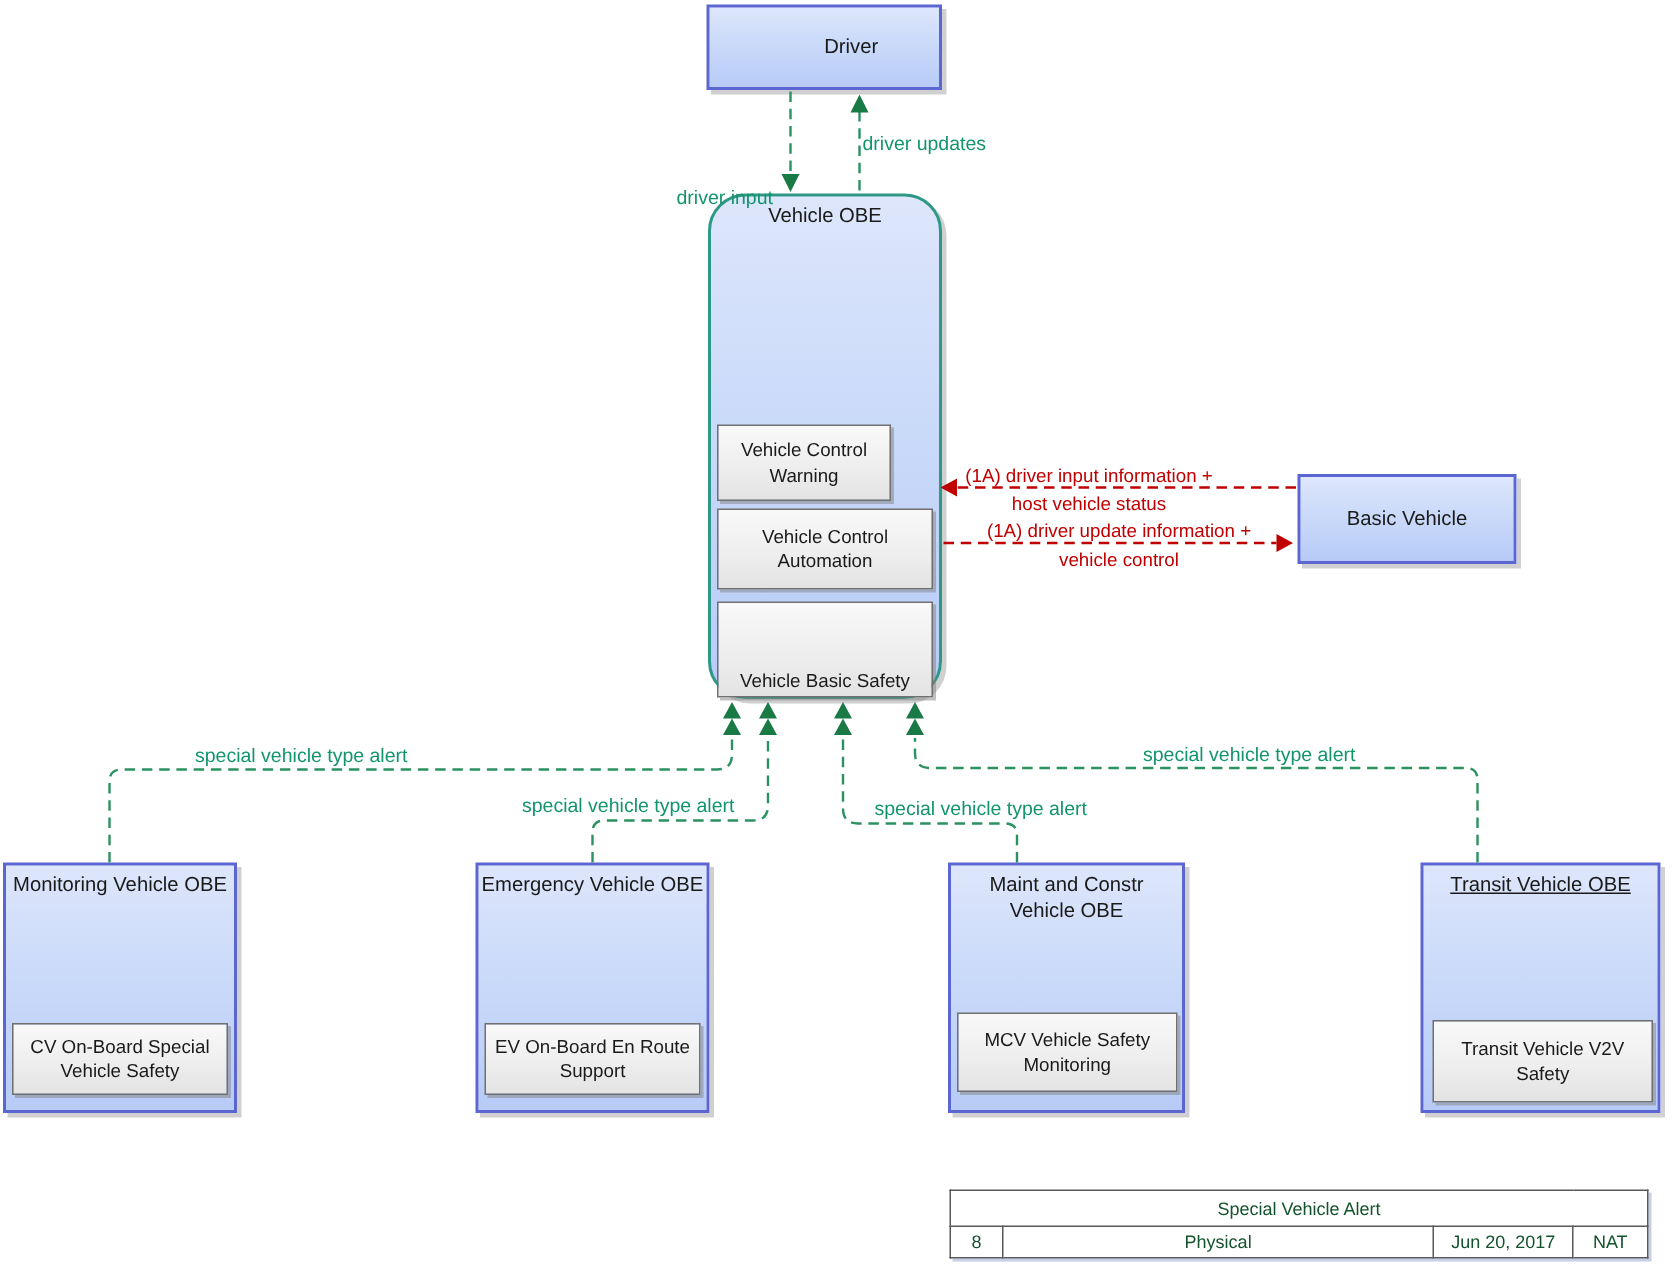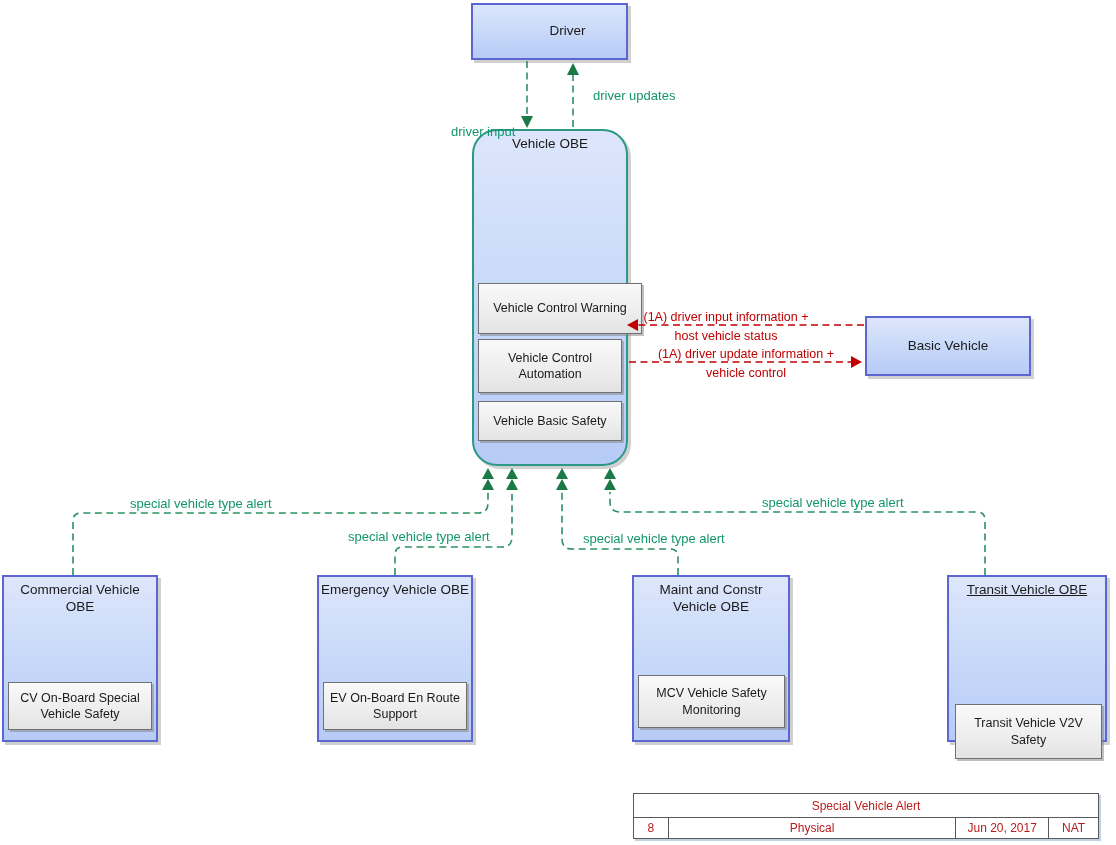--- a/index.html
+++ b/index.html
@@ -27,55 +27,55 @@
     display:flex;align-items:center;justify-content:center;
     text-align:center;font-size:12.5px;line-height:1.3;padding:2px 4px;
   }
   
   .glabel{position:absolute;color:#12956c;font-size:13px;white-space:nowrap;z-index:5;}
   .rlabel{position:absolute;color:#c00000;font-size:12.5px;text-align:center;line-height:18.5px;z-index:5;}
   svg.links{position:absolute;left:0;top:0;z-index:4;pointer-events:none;}
   
   .legend{
     position:absolute;left:633px;top:793px;width:466px;
-    border-collapse:collapse;font-size:12px;color:#b91c1c;
+    border-collapse:collapse;font-size:12px;color:#14532d;
     box-shadow:2px 2px 0 rgba(190,202,230,0.9);background:#fff;
   }
   .legend td{border:1px solid #595959;text-align:center;padding:0;}
   .legend .hdr td{height:23px;}
   .legend .row td{height:20px;}
 </style>
 </head>
 <body>
 
 <div id="canvas">
 
   <div class="node center" style="left:471px;top:3px;width:157px;height:57px;padding-left:36px;">
     <span>Driver</span>
   </div>
 
   <div class="node obe-border" style="left:472px;top:129px;width:156px;height:337px;border-radius:25px;">
     <span class="node-title">Vehicle OBE</span>
-    <div class="func" style="left:4px;top:152px;width:164px;height:51px;">
+    <div class="func" style="left:4px;top:152px;width:116px;height:51px;">
       <span>Vehicle Control Warning</span>
     </div>
     <div class="func" style="left:4px;top:208px;width:144px;height:54px;">
       <span>Vehicle Control Automation</span>
     </div>
-    <div class="func" style="left:4px;top:270px;width:144px;height:40px;">
+    <div class="func" style="left:4px;top:270px;width:144px;height:64px;align-items:flex-end;">
       <span>Vehicle Basic Safety</span>
     </div>
   </div>
 
-  <div class="node center" style="left:865px;top:316px;width:166px;height:60px;">
+  <div class="node center" style="left:865px;top:316px;width:146px;height:60px;">
     <span>Basic Vehicle</span>
   </div>
 
   <div class="node" style="left:2px;top:575px;width:156px;height:167px;">
-    <span class="node-title">Commercial Vehicle OBE</span>
+    <span class="node-title">Monitoring Vehicle OBE</span>
     <div class="func" style="left:4px;top:105px;width:144px;height:48px;">
       <span>CV On-Board Special Vehicle Safety</span>
     </div>
   </div>
 
   <div class="node" style="left:317px;top:575px;width:156px;height:167px;">
     <span class="node-title">Emergency Vehicle OBE</span>
     <div class="func" style="left:4px;top:105px;width:144px;height:48px;">
       <span>EV On-Board En Route Support</span>
     </div>
@@ -83,21 +83,21 @@
 
   <div class="node" style="left:632px;top:575px;width:158px;height:167px;">
     <span class="node-title">Maint and Constr Vehicle OBE</span>
     <div class="func" style="left:4px;top:98px;width:147px;height:53px;">
       <span>MCV Vehicle Safety Monitoring</span>
     </div>
   </div>
 
   <div class="node" style="left:947px;top:575px;width:160px;height:167px;text-decoration:underline;">
     <span class="node-title">Transit Vehicle OBE</span>
-    <div class="func" style="left:6px;top:103px;width:147px;height:55px;margin-top:24px;">
+    <div class="func" style="left:6px;top:103px;width:147px;height:55px;">
       <span>Transit Vehicle V2V Safety</span>
     </div>
   </div>
 
   <svg class="links" width="1116" height="845" viewBox="0 0 1116 845">
     <g stroke="#2b9161" stroke-width="1.6" fill="none" stroke-dasharray="7 4.5">
       <path d="M527 61 L527 116"></path>
       <path d="M573 127 L573 74"></path>
       <path d="M73 575 L73 521 Q73 513 81 513 L478 513 Q488 513 488 503 L488 492"></path>
       <path d="M395 575 L395 555 Q395 547 403 547 L502 547 Q512 547 512 537 L512 492"></path>
@@ -116,21 +116,21 @@
       <path d="M864 325 L638 325"></path>
       <path d="M629 362 L851 362"></path>
     </g>
     <g fill="#c00000" stroke="none">
       <polygon points="638,319 638,331 627,325"></polygon>
       <polygon points="851,356 851,368 862,362"></polygon>
     </g>
   </svg>
 
   <span class="glabel" style="left:451px;top:84px;margin-top:40px;">driver input</span>
-  <span class="glabel" style="left:593px;top:88px;">driver updates</span>
+  <span class="glabel" style="left:575px;top:88px;">driver updates</span>
 
   <span class="glabel" style="left:130px;top:496px;">special vehicle type alert</span>
   <span class="glabel" style="left:348px;top:529px;">special vehicle type alert</span>
   <span class="glabel" style="left:583px;top:531px;">special vehicle type alert</span>
   <span class="glabel" style="left:762px;top:495px;">special vehicle type alert</span>
 
   <div class="rlabel" style="left:621px;top:308px;width:210px;">
     <span>(1A) driver input information +</span><br>
     <span>host vehicle status</span>
   </div>

